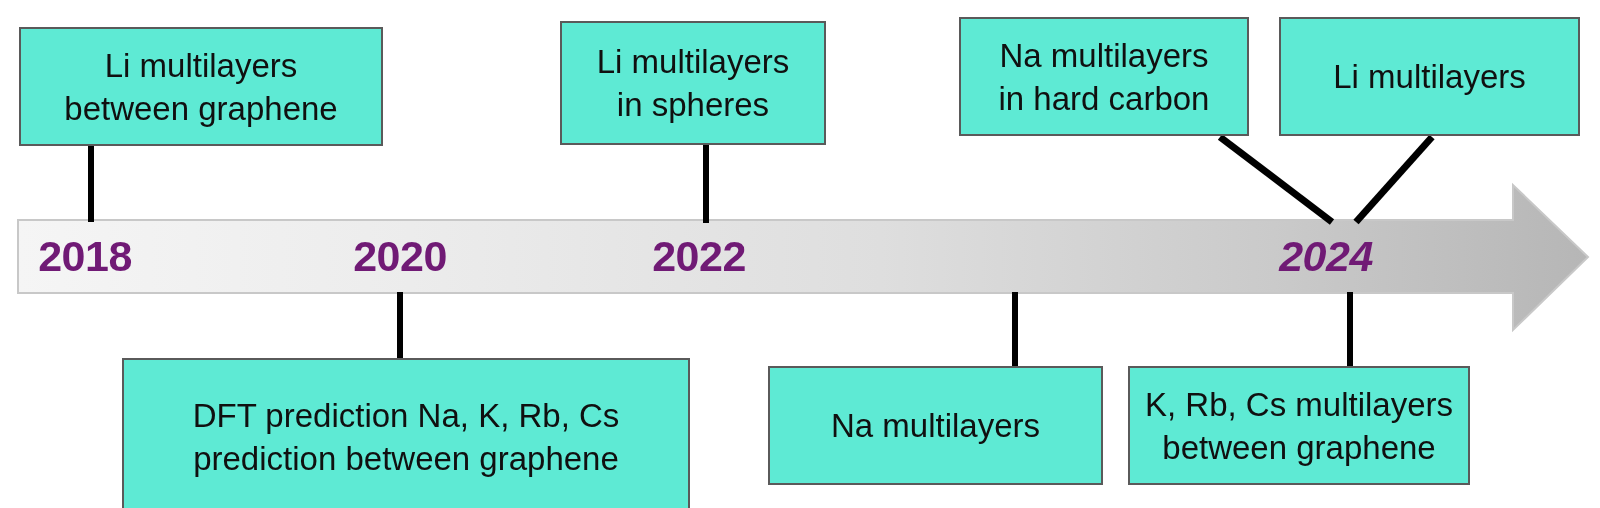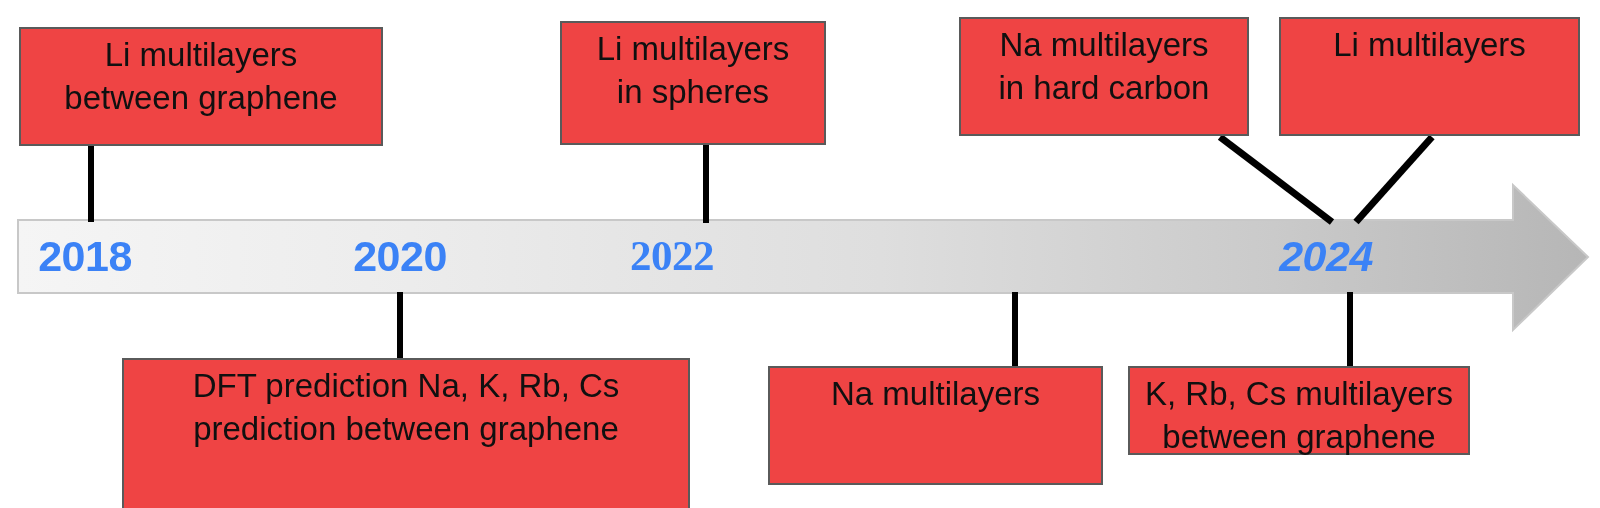--- a/index.html
+++ b/index.html
@@ -27,35 +27,36 @@
 
   
   .year-label {
     position: absolute;
     top: 230px;
     transform: translateX(-50%);
     font-family: "Liberation Sans", sans-serif;
     font-weight: bold;
     font-size: 43px;
     line-height: 52px;
-    color: #3b82f6;
+    color: #701a75;
     letter-spacing: -0.5px;
     white-space: nowrap;
     text-align: right;
   }
 
   
   .event-box {
     position: absolute;
     box-sizing: border-box;
-    background: #ef4444;
+    background: #5eead4;
     border: 2px solid #5a5a5a;
     display: flex;
     flex-direction: column;
     align-items: center;
+    justify-content: center;
     padding: 4px 8px;
   }
   .event-line {
     font-family: "Liberation Sans", sans-serif;
     font-size: 33px;
     line-height: 43px;
     color: #101010;
     white-space: nowrap;
     text-align: center;
   }
@@ -85,21 +86,21 @@
         <stop offset="55%" stop-color="#dedede"></stop>
         <stop offset="80%" stop-color="#cacaca"></stop>
         <stop offset="100%" stop-color="#b6b6b6"></stop>
       </linearGradient>
     </defs>
     <polygon points="18,40 1513,40 1513,5 1588,77 1513,150 1513,113 18,113" fill="url(#arrowGrad)" stroke="#c8c8c8" stroke-width="2"></polygon>
   </svg>
 
   <div class="year-label" style="left:85px;">2018</div>
   <div class="year-label" style="left:400px;">2020</div>
-  <div class="year-label" style="left:672px;font-family:Liberation Serif, serif;">2022</div>
+  <div class="year-label" style="left:699px;">2022</div>
   <div class="year-label" style="left:1326px;font-style:italic;">2024</div>
 
   <div class="connector-v" style="left:91px; top:146px; height:76px;"></div>
   <div class="connector-v" style="left:400px; top:292px; height:68px;"></div>
   <div class="connector-v" style="left:706px; top:145px; height:78px;"></div>
   <div class="connector-v" style="left:1015px; top:292px; height:76px;"></div>
   <div class="connector-v" style="left:1350px; top:292px; height:76px;"></div>
 
   <svg class="connector-diag" style="left:1180px; top:125px; width:280px; height:110px;" viewBox="0 0 280 110">
     <line x1="40" y1="12" x2="152" y2="97" stroke="#000000" stroke-width="7" stroke-linecap="butt"></line>
@@ -127,18 +128,18 @@
 
   <div class="event-box" style="left:122px; top:358px; width:568px; height:157px;">
     <div class="event-line">DFT prediction Na, K, Rb, Cs</div>
     <div class="event-line">prediction between graphene</div>
   </div>
 
   <div class="event-box" style="left:768px; top:366px; width:335px; height:119px;">
     <div class="event-line">Na multilayers</div>
   </div>
 
-  <div class="event-box" style="left:1128px; top:366px; width:342px; height:89px;">
+  <div class="event-box" style="left:1128px; top:366px; width:342px; height:119px;">
     <div class="event-line">K, Rb, Cs multilayers</div>
     <div class="event-line">between graphene</div>
   </div>
 
 </div>
 
 </body></html>

